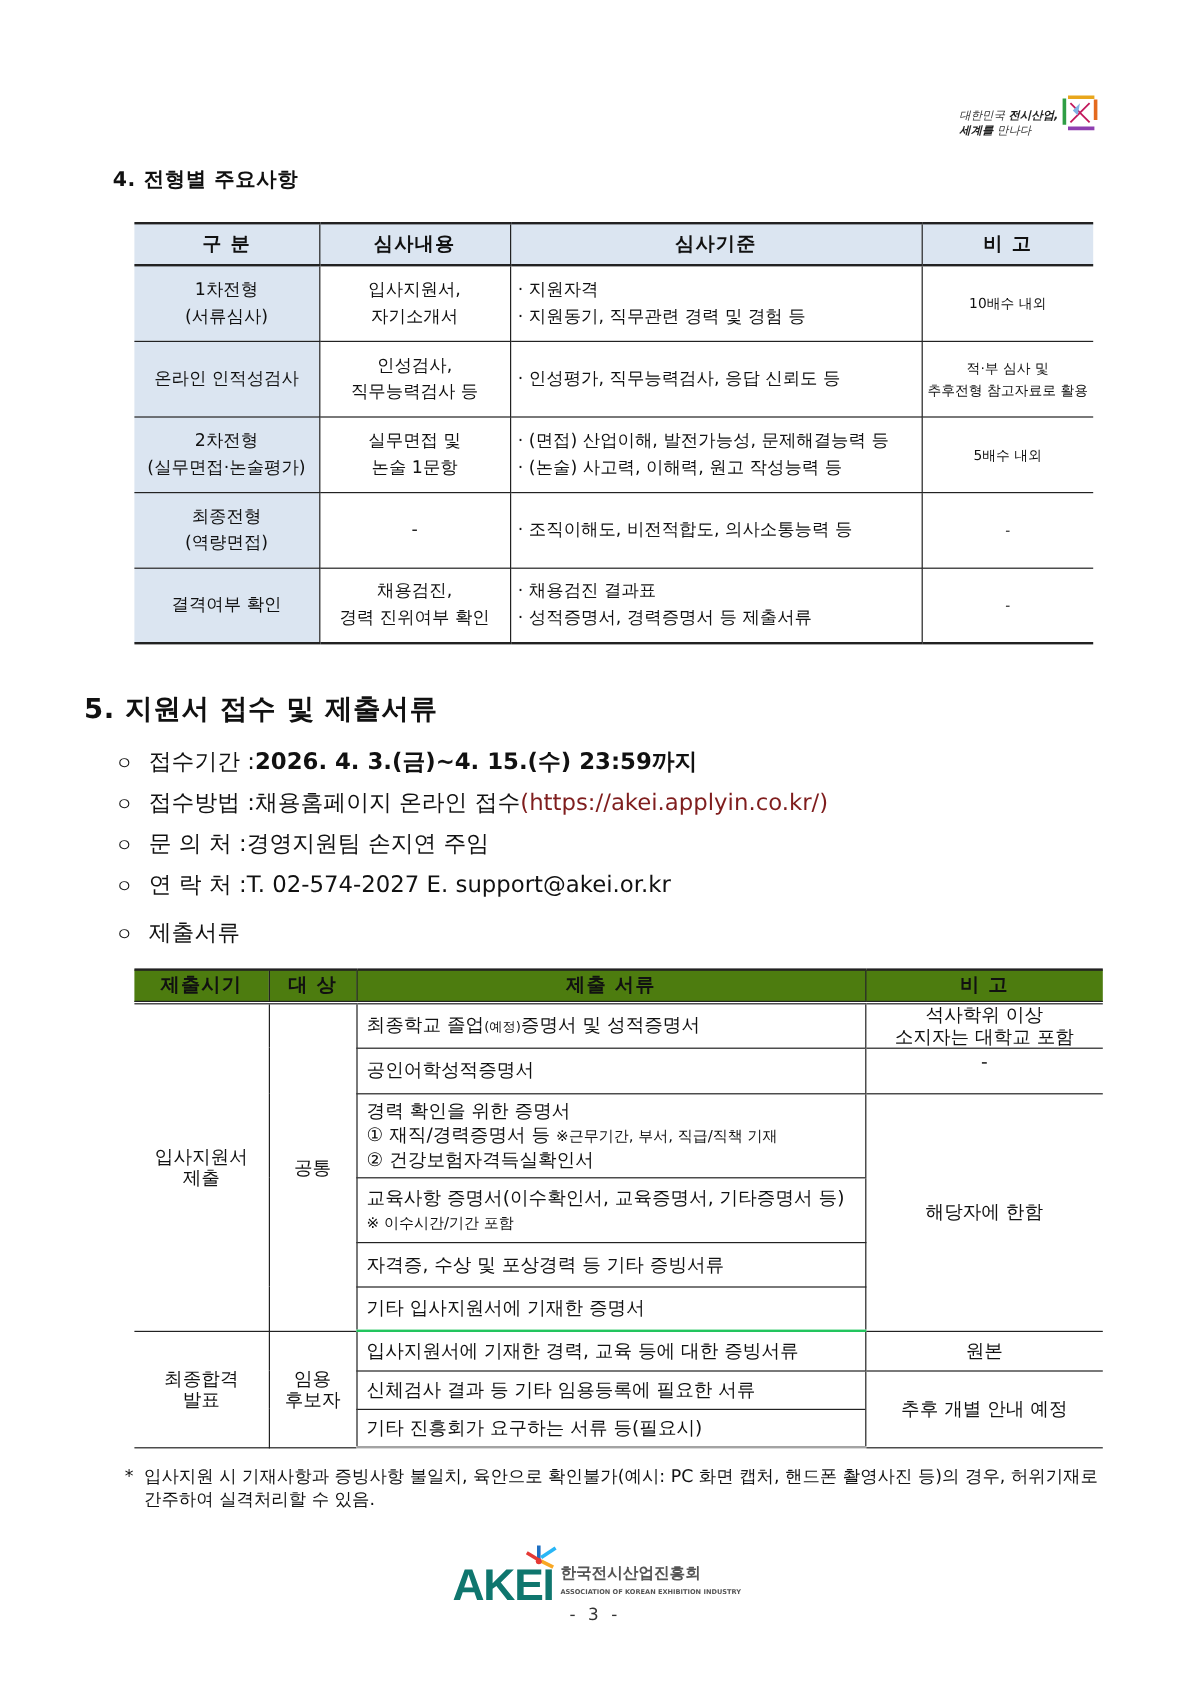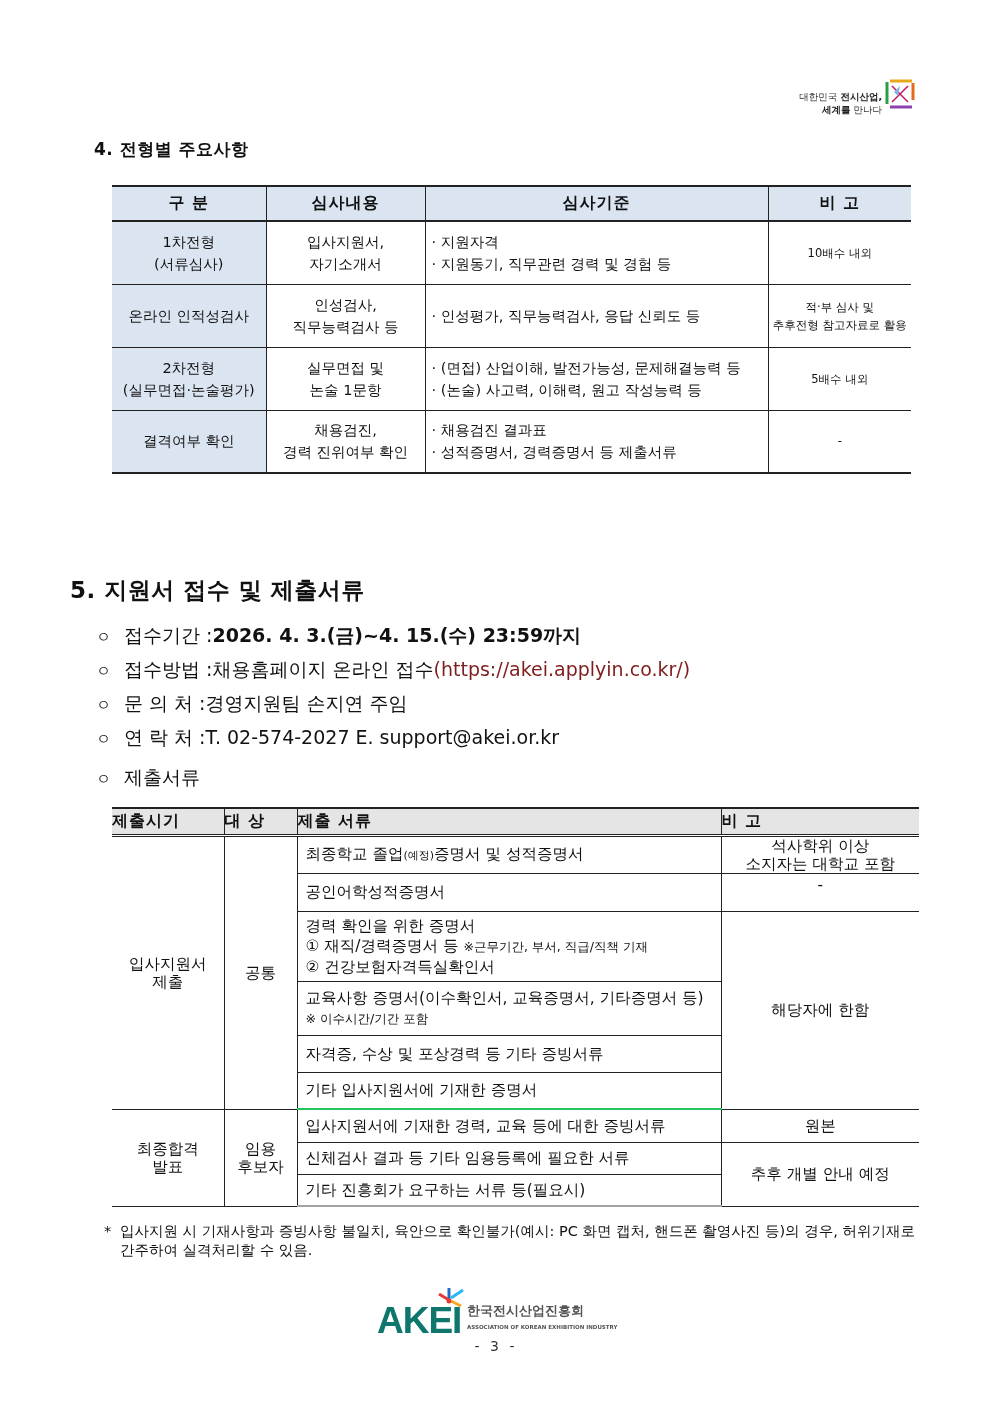--- a/index.html
+++ b/index.html
@@ -1,21 +1,21 @@
 <!DOCTYPE html>
 <html><head>
 <meta charset="utf-8">
 <style>
   * { box-sizing: border-box; margin: 0; padding: 0; }
   html, body { width: 992px; height: 1403px; background: #ffffff; }
   body { position: relative; font-family: "DejaVu Sans", "Liberation Sans", sans-serif; color: #111; overflow: hidden; }
 
   
   .top-logo { position: absolute; left: 790px; top: 76px; width: 130px; height: 48px; }
-  .top-logo .txt { position: absolute; right: 38px; top: 14px; text-align: right; font-size: 9.5px; line-height: 13px; color: #333; white-space: nowrap; }
+  .top-logo .txt { position: absolute; right: 38px; top: 14px; text-align: left; font-size: 9.5px; line-height: 13px; color: #333; white-space: nowrap; font-style: italic; }
   .top-logo .txt b { font-weight: bold; color: #222; }
   .top-logo .mark { position: absolute; right: 4px; top: 2px; width: 32px; height: 32px; }
 
   
   .h4 { position: absolute; left: 94px; top: 138px; font-size: 17px; font-weight: bold; letter-spacing: 0.5px; }
   .h5 { position: absolute; left: 70px; top: 575px; font-size: 23px; font-weight: bold; letter-spacing: 0.5px; }
 
   
   table { border-collapse: collapse; }
   .t1 { position: absolute; left: 112px; top: 185px; width: 799px; font-size: 14.5px; }
@@ -36,21 +36,21 @@
   .info .bullet { display: inline-block; width: 28px; font-size: 15px; }
   .info .lbl { display: inline-block; }
   .info .val-bold { font-weight: bold; }
   .info .link { color: #7f1d1d; }
 
   
   .t2 { position: absolute; left: 112px; top: 807px; width: 807px; font-size: 15.5px; }
   .t2 th, .t2 td { border: 1px solid #222; vertical-align: middle; }
   .t2 tr > :first-child { border-left: none; }
   .t2 tr > :last-child { border-right: none; }
-  .t2 thead th { background: #e5e5e5; font-weight: bold; font-size: 16px; height: 27px; border-top: 2px solid #222; border-bottom: 3px double #222; text-align: left; letter-spacing: 1px; }
+  .t2 thead th { background: #4d7c0f; font-weight: bold; font-size: 16px; height: 27px; border-top: 2px solid #222; border-bottom: 3px double #222; text-align: center; letter-spacing: 1px; }
   .t2 td.when { width: 112px; text-align: center; line-height: 18px; }
   .t2 td.target { width: 73px; text-align: center; line-height: 18px; }
   .t2 td.doc { width: 424px; padding-left: 8px; line-height: 20px; }
   .t2 td.rem { text-align: center; line-height: 18px; }
   .t2 td.doc.dot, .t2 td.rem.dot { border-bottom: 1px dotted #333; }
   .t2 .small { font-size: 12.5px; }
   .t2 .tiny { font-size: 11px; }
   .t2 tr.grp-end td { border-bottom: 2px solid #22c55e; }
   .t2 tbody tr:last-child td { border-bottom: 2px solid #a3a3a3; }
 
@@ -106,20 +106,26 @@
       <td class="cat"><span>온라인 인적성검사</span></td>
       <td class="content"><span>인성검사,</span><br><span>직무능력검사 등</span></td>
       <td class="crit"><span>· 인성평가, 직무능력검사, 응답 신뢰도 등</span></td>
       <td class="note"><span>적·부 심사 및</span><br><span>추후전형 참고자료로 활용</span></td>
     </tr>
     <tr>
       <td class="cat"><span>2차전형</span><br><span>(실무면접·논술평가)</span></td>
       <td class="content"><span>실무면접 및</span><br><span>논술 1문항</span></td>
       <td class="crit"><span>· (면접) 산업이해, 발전가능성, 문제해결능력 등</span><br><span>· (논술) 사고력, 이해력, 원고 작성능력 등</span></td>
       <td class="note"><span>5배수 내외</span></td>
+    </tr>
+    <tr>
+      <td class="cat"><span>최종전형</span><br><span>(역량면접)</span></td>
+      <td class="content"><span>-</span></td>
+      <td class="crit"><span>· 조직이해도, 비전적합도, 의사소통능력 등</span></td>
+      <td class="note"><span>-</span></td>
     </tr>
     <tr>
       <td class="cat"><span>결격여부 확인</span></td>
       <td class="content"><span>채용검진,</span><br><span>경력 진위여부 확인</span></td>
       <td class="crit"><span>· 채용검진 결과표</span><br><span>· 성적증명서, 경력증명서 등 제출서류</span></td>
       <td class="note"><span>-</span></td>
     </tr>
   </tbody>
 </table>
 

